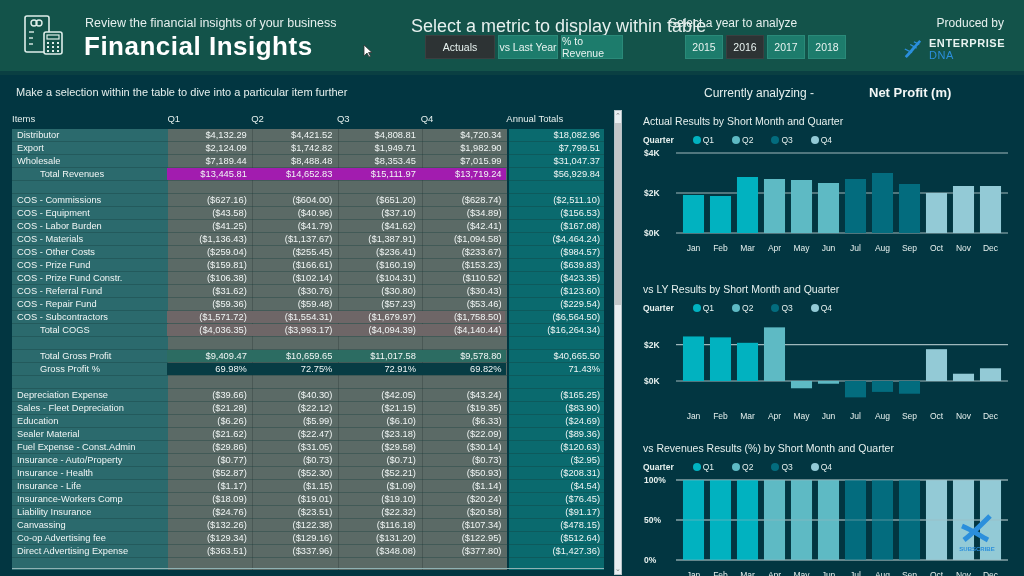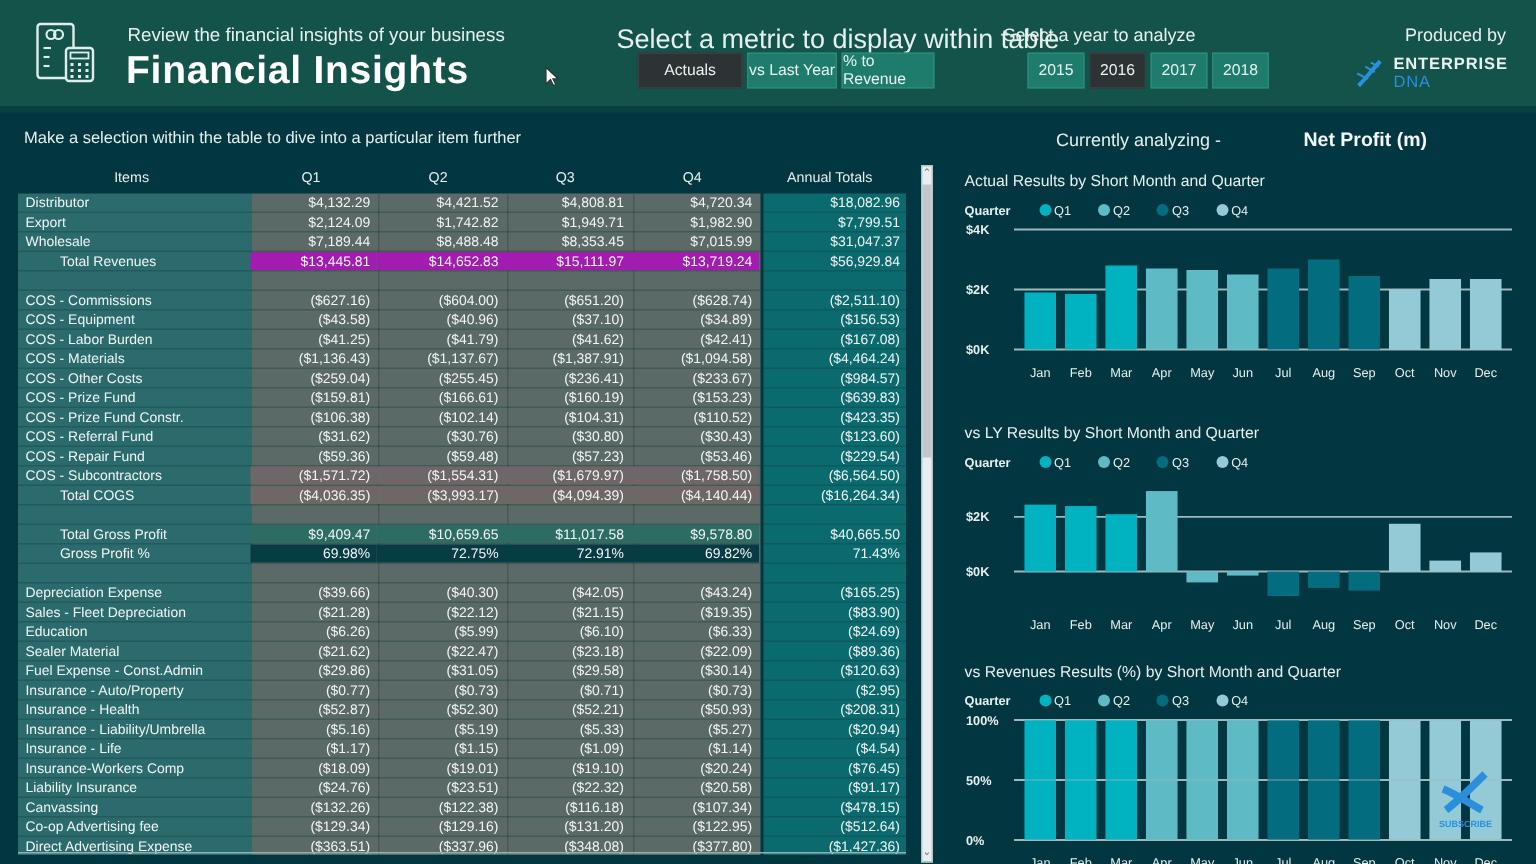--- a/index.html
+++ b/index.html
@@ -28,21 +28,21 @@
 
   .produced { position: absolute; right: 20px; top: 16px; font-size: 12px; color: #e6f0ee; margin-left: 12px; }
   .edna { position: absolute; left: 903px; top: 37px; display: flex; align-items: center; gap: 6px; }
   .edna-text { font-size: 11px; font-weight: bold; letter-spacing: 0.6px; color: #e8f3f0; }
   .edna-text span { color: #2b8fdc; font-weight: normal; }
 
   
   .instr { position: absolute; left: 16px; top: 86px; font-size: 11px; color: #e6f0ee; }
   .table-wrap { position: absolute; left: 12px; top: 108px; width: 592px; height: 462px; overflow: hidden; }
   .tbl-head { position: absolute; left: 0; top: 0; width: 592px; height: 20px; display: flex; font-size: 9.5px; color: #e6f0ee; }
-  .tbl-head div { text-align: center; padding-top: 5px; }
+  .tbl-head div { text-align: left; padding-top: 5px; }
   .col-item { width: 156px; padding-right: 4px; }
   .col-q { width: 84px; padding-right: 4px; }
   .col-q2 { width: 86px; padding-right: 4px; }
   .col-tot { width: 98px; padding-right: 4px; }
   .tbl-body { position: absolute; left: 0; top: 21px; width: 592px; }
   .bg-item { position: absolute; left: 0; top: 21px; width: 156px; height: 441px; background: #2b6a6d; }
   .bg-q { position: absolute; left: 156px; top: 21px; width: 339px; height: 441px; background: #5b6a66; }
   .bg-tot { position: absolute; left: 497px; top: 21px; width: 95px; height: 441px; background: #0a6a6e; }
   .vline { position: absolute; top: 21px; width: 1px; height: 441px; background: #4a5855; }
   .row { position: relative; display: flex; height: 13px; font-size: 9.3px; line-height: 13px; color: #f1f6f5; border-bottom: 1px solid rgba(20,60,60,0.35); }
@@ -359,28 +359,20 @@
           <div class="c-q2">($0.73)</div>
           <div class="c-tot">($2.95)</div>
         </div>
         <div class="row ">
           <div class="c-item">Insurance - Health</div>
           <div class="c-q">($52.87)</div>
           <div class="c-q2">($52.30)</div>
           <div class="c-q">($52.21)</div>
           <div class="c-q2">($50.93)</div>
           <div class="c-tot">($208.31)</div>
-        </div>
-        <div class="row ">
-          <div class="c-item">Insurance - Liability/Umbrella</div>
-          <div class="c-q">($5.16)</div>
-          <div class="c-q2">($5.19)</div>
-          <div class="c-q">($5.33)</div>
-          <div class="c-q2">($5.27)</div>
-          <div class="c-tot">($20.94)</div>
         </div>
         <div class="row ">
           <div class="c-item">Insurance - Life</div>
           <div class="c-q">($1.17)</div>
           <div class="c-q2">($1.15)</div>
           <div class="c-q">($1.09)</div>
           <div class="c-q2">($1.14)</div>
           <div class="c-tot">($4.54)</div>
         </div>
         <div class="row ">

